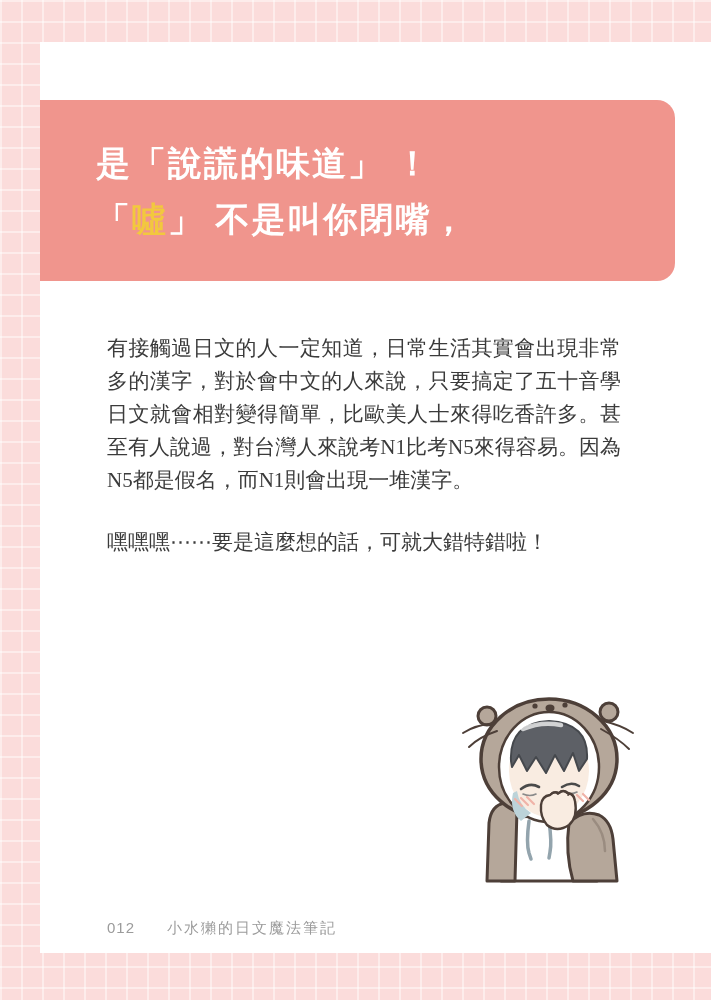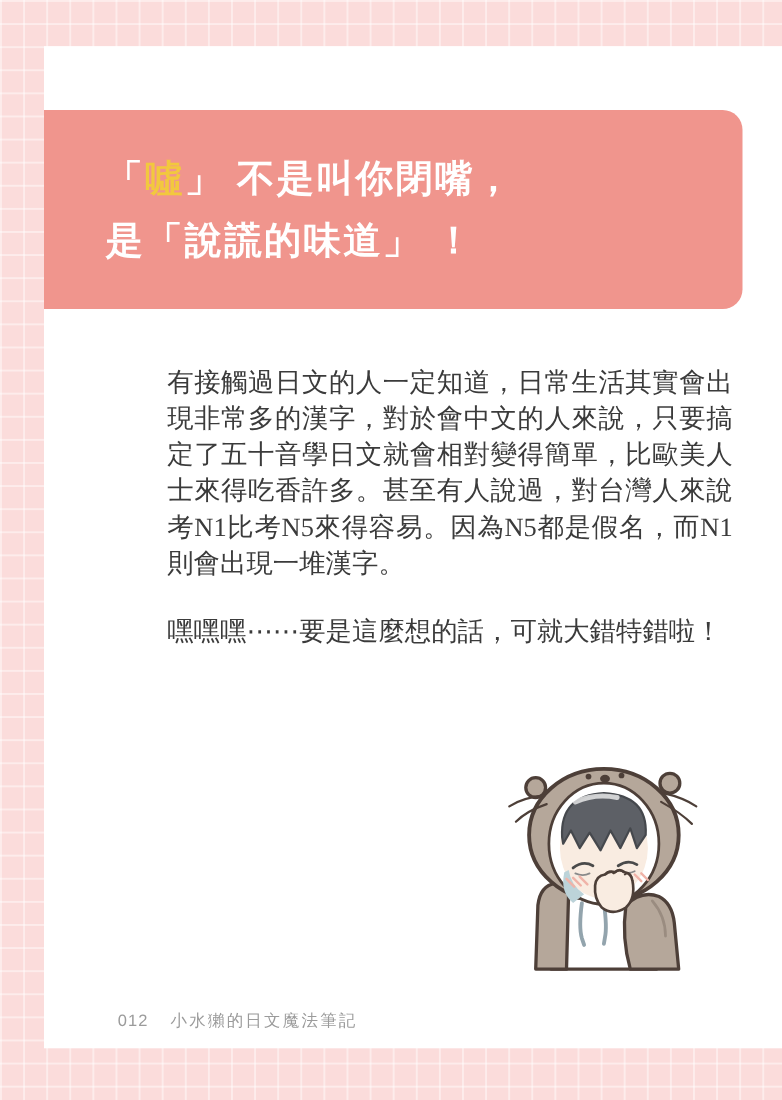--- a/index.html
+++ b/index.html
@@ -34,46 +34,45 @@
   .title{
     font-family:"Liberation Sans",sans-serif;
     font-weight:700;font-size:34px;line-height:56px;
     color:var(--title-text);letter-spacing:2px;
   }
   .title .t-line{display:block;}
   .title .yellow{color:var(--title-highlight);}
   .article{
     position:absolute;left:67px;top:290px;width:514px;
     font-family:"Liberation Serif",serif;
-    font-size:24px;line-height:33px;color:var(--body-text);
+    font-size:21px;line-height:33px;color:var(--body-text);
     text-align:justify;
-    margin-left:45px;
   }
   .article p{margin:0 0 29px 0;}
   .article p.p2{margin-bottom:24px;}
   .article .hl{color:var(--body-highlight);}
   .otter{
     position:absolute;left:425px;top:655px;width:170px;height:186px;
     overflow:visible;
   }
   .footer{
     position:absolute;left:67px;top:877px;
     font-size:15px;color:var(--footer-text);letter-spacing:1px;
   }
-  .footer .book-title{margin-left:20px;letter-spacing:2px;}
+  .footer .book-title{margin-left:32px;letter-spacing:2px;}
 </style>
 </head>
 <body>
 
 <div class="page">
 
   <div class="header-block">
     <h1 class="title">
+      <span class="t-line">是「說謊的味道」 ！</span>
       <span class="t-line"><span>「</span><span class="yellow">噓</span><span>」 不是叫你閉嘴，</span></span>
-      <span class="t-line">是「說謊的味道」 ！</span>
     </h1>
   </div>
 
   <div class="article">
     <p>有接觸過日文的人一定知道，日常生活其實會出現非常多的漢字，對於會中文的人來說，只要搞定了五十音學日文就會相對變得簡單，比歐美人士來得吃香許多。甚至有人說過，對台灣人來說考N1比考N5來得容易。因為N5都是假名，而N1則會出現一堆漢字。</p>
     <p>嘿嘿嘿⋯⋯要是這麼想的話，可就大錯特錯啦！</p>
   </div>
 
   <svg class="otter" viewBox="0 0 170 186" aria-hidden="true">
 

